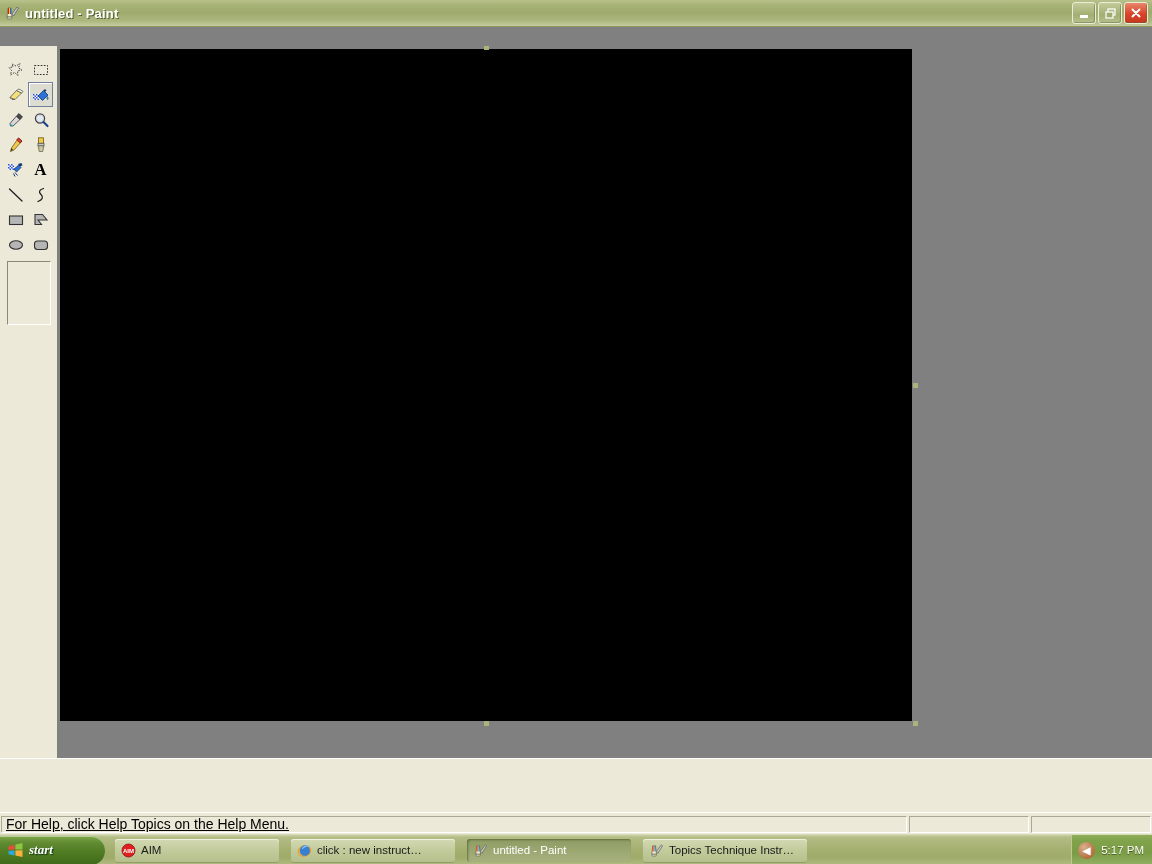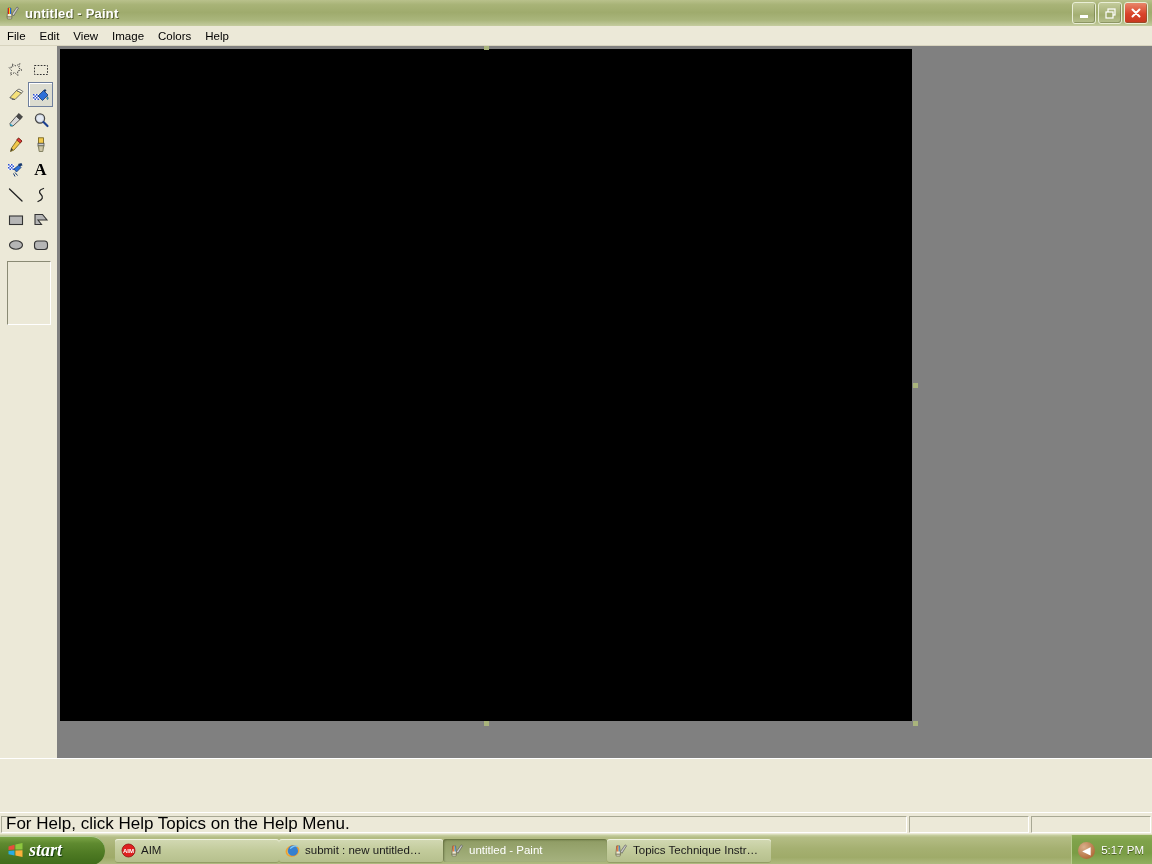--- a/index.html
+++ b/index.html
@@ -148,21 +148,21 @@
   
   #statusbar {
     position: absolute; left: 0; top: 812px; width: 1152px; height: 22px;
     background: #ece9d8; border-top: 1px solid #ffffff;
     display: flex; align-items: center;
   }
   #statusbar .panel {
     height: 17px; box-sizing: border-box; display: flex; align-items: center;
     border-top: 1px solid #a8a894; border-left: 1px solid #a8a894;
     border-right: 1px solid #ffffff; border-bottom: 1px solid #ffffff;
-    font-size: 17px; color: #000; padding: 0 4px; margin: 0 1px;
+    font-size: 14px; color: #000; padding: 0 4px; margin: 0 1px; text-decoration: underline;
   }
   #sb-main { flex: 0 0 906px; border-left: 0; }
   #sb-p2 { flex: 0 0 120px; }
   #sb-p3 { flex: 1 1 auto; margin-right: 2px; }
 
   
   #taskbar {
     position: absolute; left: 0; top: 834px; width: 1152px; height: 30px;
     background: linear-gradient(to bottom, #c9d0a4 0%, #b4bd85 8%, #a5b071 45%, #9fab69 75%, #b2bc84 100%);
     border-top: 1px solid #d7dcb8;
@@ -171,24 +171,24 @@
   #startbtn {
     width: 98px; height: 29px; flex: none;
     background: linear-gradient(to bottom, #7fa84a 0%, #5f8a30 25%, #4e7a23 60%, #3f6b1a 100%);
     border-radius: 0 14px 14px 0;
     display: flex; align-items: center; padding-left: 7px;
     box-shadow: inset 0 1px 0 rgba(255,255,255,0.45);
   }
   #startbtn .winlogo { width: 17px; height: 17px; position: relative; flex:none; margin-right: 5px;}
   #startbtn .stext {
     font-family: "Liberation Serif", serif;
-    font-style: italic; font-weight: bold; font-size: 18px; color: #fff;
+    font-style: italic; font-weight: bold; font-size: 13px; color: #fff;
     text-shadow: 1px 1px 1px rgba(0,40,0,0.8);
   }
-  #taskbtns { display: flex; align-items: center; flex: 1 1 auto; padding-left: 10px; gap: 0; }
+  #taskbtns { display: flex; align-items: center; flex: 1 1 auto; padding-left: 10px; gap: 12px; }
   .taskbtn {
     height: 23px; width: 152px; flex: none;
     display: flex; align-items: center; padding: 0 6px;
     border-radius: 3px; font-size: 11.5px; color: #fff;
     background: linear-gradient(to bottom, #d3d9b4, #c2cb9b 50%, #b6c08d);
     color: #1a1a1a;
     box-shadow: inset 0 1px 0 #eef1df, 0 1px 0 rgba(90,100,50,0.3);
     overflow: hidden; white-space: nowrap;
   }
   .taskbtn.active {
@@ -240,28 +240,20 @@
         <rect x="1" y="4" width="7" height="6" fill="#9fab6d" stroke="#fff" stroke-width="1.2"></rect>
       </svg>
     </span>
     <span class="wbtn close">
       <svg width="12" height="12" viewBox="0 0 12 12">
         <path d="M2.5 2.5 L9.5 9.5 M9.5 2.5 L2.5 9.5" stroke="#fff" stroke-width="2" stroke-linecap="round"></path>
       </svg>
     </span>
   </div>
 
-  <div id="menubar">
-    <div class="mi">File</div>
-    <div class="mi">Edit</div>
-    <div class="mi">View</div>
-    <div class="mi">Image</div>
-    <div class="mi">Colors</div>
-    <div class="mi">Help</div>
-  </div>
 
   <div id="appbody">
 
     <div id="toolbox">
       <div id="tool-grid">
 
         <div class="tool">
           <svg width="18" height="18" viewBox="0 0 18 18">
             <path d="M5 3 L9 5 L13 2.5 L11.5 7 L15 9 L10.5 10 L11 14.5 L7.5 11.5 L3.5 14 L4.5 9.5 L2 6.5 L6 6 Z" fill="none" stroke="#333" stroke-width="0.9" stroke-dasharray="1.6 1.3"></path>
           </svg>
@@ -460,21 +452,21 @@
       </div>
 
       <div class="taskbtn">
         <span class="ticon">
           <svg width="15" height="15" viewBox="0 0 15 15">
             <ellipse cx="7.5" cy="8" rx="6.2" ry="5" fill="none" stroke="#f0a030" stroke-width="1.6" transform="rotate(-18 7.5 8)"></ellipse>
             <path d="M7.8 2.4 C10.8 2.4 13 5 13 8 C13 10.6 10.8 12.8 7.8 12.8 C5 12.8 2.8 10.6 2.8 8 C2.8 5 5 2.4 7.8 2.4 Z" fill="#2a7ad4" opacity="0.92"></path>
             <path d="M5.2 5.6 C7.4 3.2 11 2.2 12.6 3.4" fill="none" stroke="#7ecbff" stroke-width="1.2"></path>
           </svg>
         </span>
-        <span>submit : new untitled…</span>
+        <span>click : new instruct…</span>
       </div>
 
       <div class="taskbtn active">
         <span class="ticon">
           <svg width="15" height="15" viewBox="0 0 16 16">
             <path d="M3 12 L4 3 L7 3 L8 12 Z" fill="#f0ead6" stroke="#6b6b4a" stroke-width="0.8"></path>
             <rect x="4" y="3" width="1" height="6" fill="#e01b1b"></rect>
             <rect x="5" y="3" width="1" height="6" fill="#f5c518"></rect>
             <rect x="6" y="3" width="1" height="6" fill="#1b6be0"></rect>
             <path d="M8 9 L13 2 L14.5 3 L9.5 11 Z" fill="#c9c9c9" stroke="#5a5a5a" stroke-width="0.7"></path>

